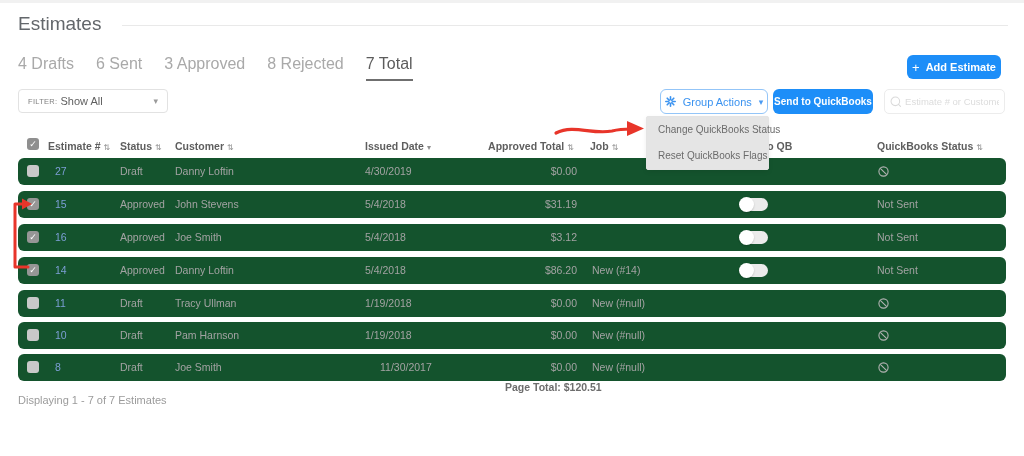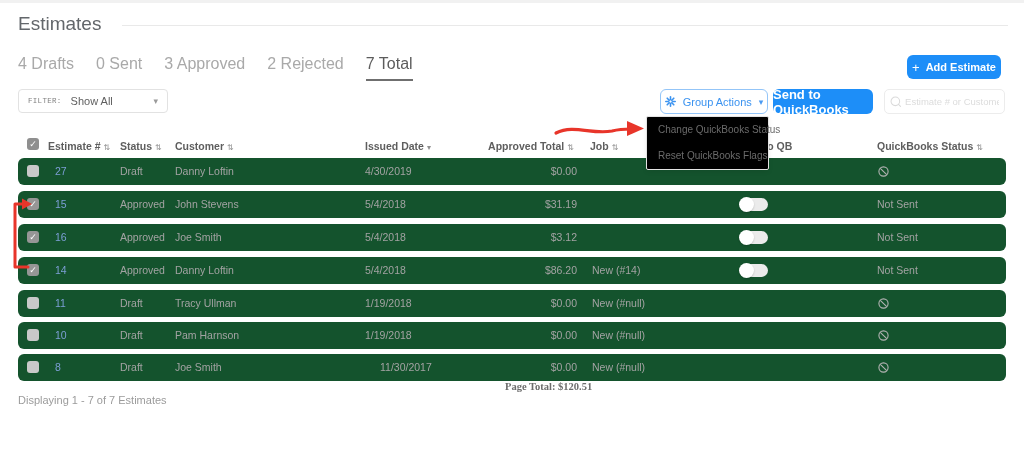--- a/index.html
+++ b/index.html
@@ -15,38 +15,38 @@
   .tab { padding-bottom: 6px; cursor: default; white-space: nowrap; }
   .tab.active { color: #5c5c5c; border-bottom: 2px solid #6f6f6f; }
 
   .btn-add { position: absolute; left: 907px; top: 55px; width: 94px; height: 24px; background: #1d8ef8;
              border-radius: 6px; color: #fff; font-size: 11px; display: flex; align-items: center;
              justify-content: center; gap: 6px; font-weight: bold; }
   .btn-add .plus { font-size: 13px; font-weight: normal; }
 
   .filter-box { position: absolute; left: 18px; top: 89px; width: 150px; height: 24px; background: #fff;
                 border: 1px solid #e2e2e2; border-radius: 4px; display: flex; align-items: center; padding: 0 9px; }
-  .filter-label { font-size: 7.5px; color: #818181; letter-spacing: .3px; margin-right: 9px; font-family: Liberation Mono, monospace; }
+  .filter-label { font-size: 7.5px; color: #818181; letter-spacing: .3px; margin-right: 3px; }
   .filter-value { font-size: 11px; color: #5f5f5f; }
   .filter-caret { margin-left: auto; color: #9a9a9a; font-size: 9px; }
 
   .btn-group-actions { position: absolute; left: 660px; top: 89px; width: 108px; height: 25px; background: #fff;
                        border: 1px solid #93c5f8; border-radius: 6px; color: #3b93f0; font-size: 11px;
                        display: flex; align-items: center; justify-content: center; gap: 7px; }
   .btn-group-actions .ga-caret { font-size: 9px; color: #4a9af2; }
   .btn-send-qb { position: absolute; left: 773px; top: 89px; width: 100px; height: 25px; background: #1d8ef8;
-                 border-radius: 6px; color: #fff; font-size: 13px; font-weight: bold; display: flex;
+                 border-radius: 6px; color: #fff; font-size: 10px; font-weight: bold; display: flex;
                  align-items: center; justify-content: center; }
   .search-box { position: absolute; left: 884px; top: 89px; width: 121px; height: 25px; background: #fff;
                 border: 1px solid #ececec; border-radius: 5px; display: flex; align-items: center; padding: 0 5px; gap: 3px; }
   .search-box input { border: none; outline: none; width: 100%; font-size: 9.5px; color: #777;
                       font-family: "Liberation Sans", sans-serif; background: transparent; }
   .search-box input::placeholder { color: #dcdcdc; }
 
-  .menu { position: absolute; left: 646px; top: 116px; width: 123px; background: #000000; border: 1px solid #e4e4e4;
+  .menu { position: absolute; left: 646px; top: 116px; width: 123px; background: #e5e5e5; border: 1px solid #e4e4e4;
           border-radius: 2px; box-shadow: 0 2px 5px rgba(0,0,0,.07); z-index: 5; }
   .menu-item { height: 26px; line-height: 26px; padding: 0 11px; font-size: 10px; color: #6b6b6b; white-space: nowrap; cursor: default; }
 
   .thead { position: absolute; left: 18px; top: 138px; width: 988px; height: 16px; }
   .th { position: absolute; top: 2px; font-size: 10.5px; font-weight: bold; color: #5e5e5e; white-space: nowrap; }
   .sort { font-size: 8px; color: #8f8f8f; margin-left: 3px; font-weight: normal; }
 
   .row { position: absolute; left: 18px; width: 988px; height: 27px; background: #14532d; border-radius: 6px; }
   .cell { position: absolute; top: 0; line-height: 27px; font-size: 10.5px; color: #a3a3a3; white-space: nowrap; }
   .cell.est { color: #7d9fd6; text-decoration: none; }
@@ -57,39 +57,39 @@
   .cb.checked { background: #969696; }
   .cb .check { color: #fff; font-size: 9px; line-height: 1; }
   .thead .cb { top: 0; background: #8f8f8f; }
 
   .toggle { position: absolute; left: 722px; top: 7px; width: 28px; height: 13px; background: #ebebeb; border-radius: 7px; }
   .toggle .knob { position: absolute; left: -1px; top: -1px; width: 15px; height: 15px; border-radius: 50%;
                   background: #fff; box-shadow: 0 1px 2px rgba(0,0,0,.18); }
 
   .blocked { position: absolute; left: 860px; top: 8px; width: 11px; height: 11px; }
 
-  .page-total { position: absolute; left: 505px; top: 381px; font-size: 10.5px; font-weight: bold; color: #6d6d6d; font-family: Liberation Serif, serif; }
+  .page-total { position: absolute; left: 505px; top: 381px; font-size: 10.5px; font-weight: bold; color: #6d6d6d; }
   .displaying { position: absolute; left: 18px; top: 394px; font-size: 11px; color: #9b9b9b; }
 
   .annotations { position: absolute; left: 0; top: 0; width: 1024px; height: 456px; z-index: 10; pointer-events: none; }
 </style>
 </head>
 <body>
 
 <div class="canvas">
   <div class="topline"></div>
 
   <div class="page-title">Estimates</div>
   <div class="title-rule"></div>
 
   <div class="tabs">
     <div class="tab">4 Drafts</div>
-    <div class="tab">0 Sent</div>
+    <div class="tab">6 Sent</div>
     <div class="tab">3 Approved</div>
-    <div class="tab">2 Rejected</div>
+    <div class="tab">8 Rejected</div>
     <div class="tab active">7 Total</div>
   </div>
 
   <div class="btn-add">
     <span class="plus">+</span>
     <span>Add Estimate</span>
   </div>
 
   <div class="filter-box">
     <span class="filter-label">FILTER:</span>

